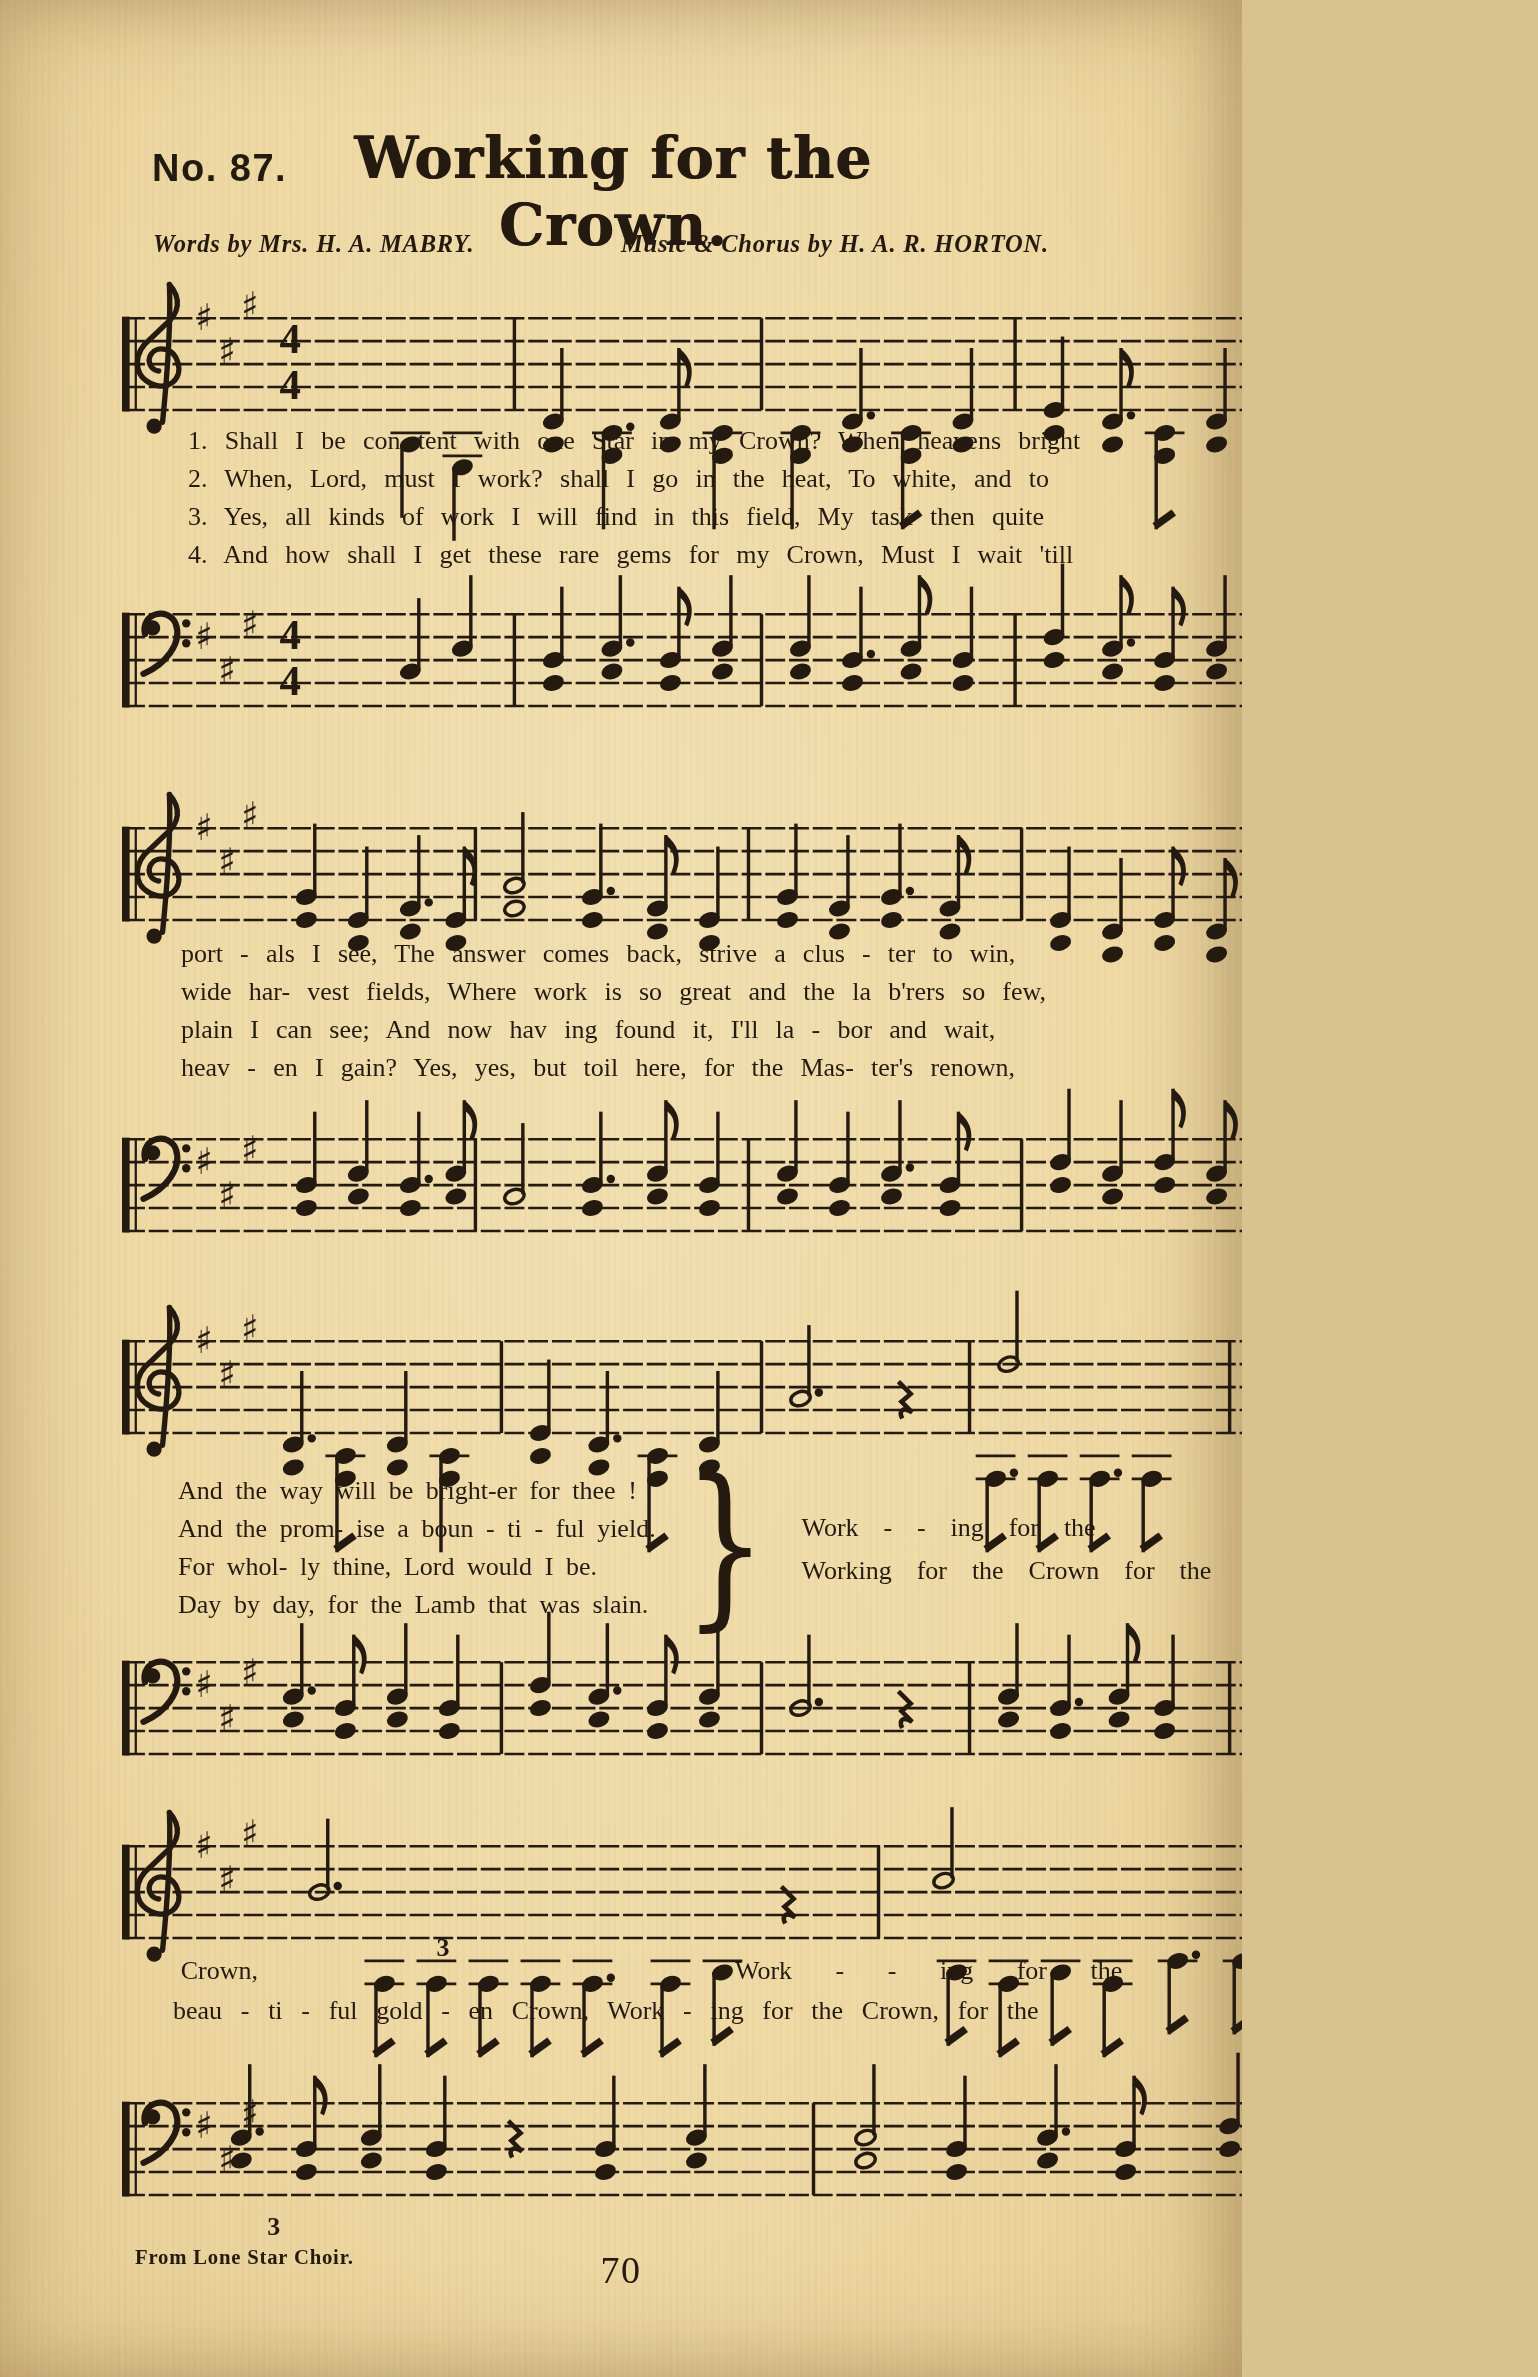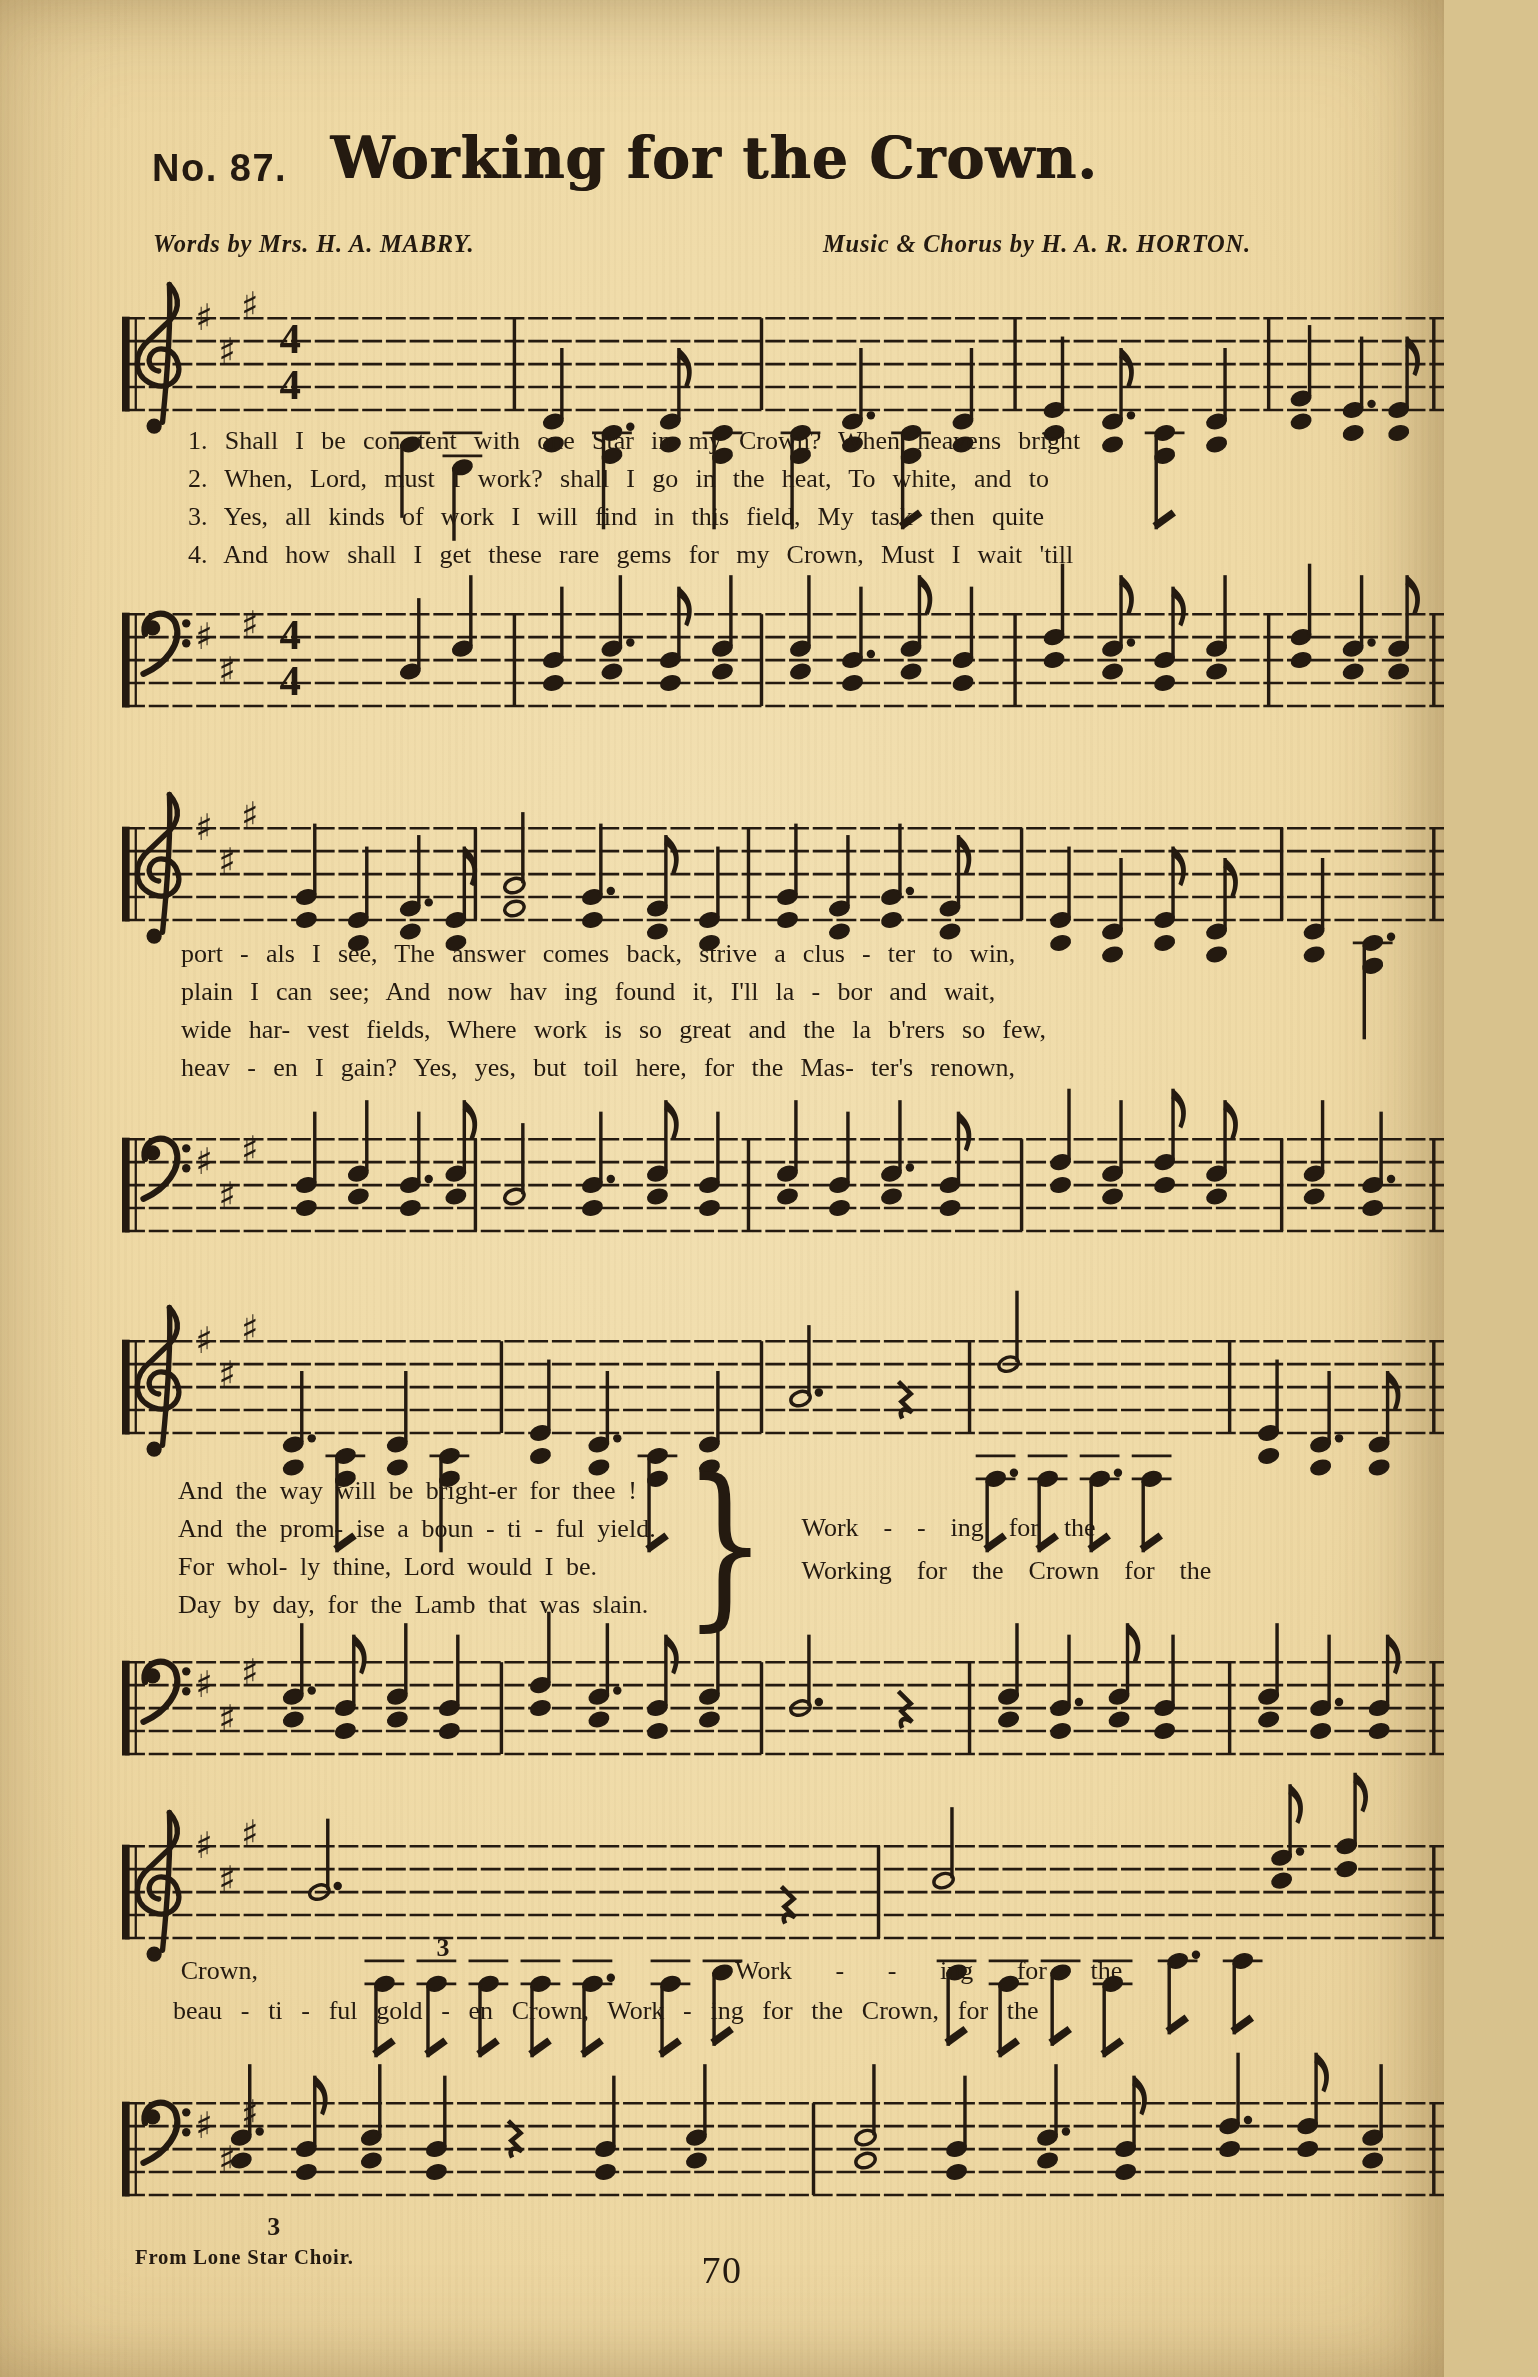--- a/index.html
+++ b/index.html
@@ -2,21 +2,21 @@
 <html style="font-size:12.2px"><head>
 <meta charset="utf-8">
 <style>
   html,body{margin:0;padding:0;}
   body{
     width:1538px;height:2377px;
     font-family:"Liberation Serif","DejaVu Serif",serif;
     background:#d8c28d;
   }
   .page{
-    position:relative;width:1444px;height:2377px;overflow:hidden;
+    position:relative;width:1242px;height:2377px;overflow:hidden;
     background:
       repeating-linear-gradient(90deg, rgba(120,90,40,0.03) 0 2.3px, rgba(0,0,0,0) 2.3px 6.9px),
       radial-gradient(ellipse at 50% 42%, #f2e0b2 0%, #efdaa6 55%, #e6cd95 100%);
     box-shadow: inset 0 0 107px rgba(110,80,35,.30), inset -23px 0 54px rgba(100,70,30,.18);
     color:#241a10;
   }
   .song-no{
     position:absolute;left:152px;top:147px;
     font-size:38px;font-weight:bold;letter-spacing:1.5px;
     font-family:"Liberation Sans","DejaVu Sans",sans-serif;
@@ -331,22 +331,22 @@
       <ellipse cx="1558.5" cy="229" rx="13" ry="9" transform="rotate(-18 1558.5 229)" fill="#241a10" stroke="#241a10" stroke-width="2"></ellipse>
       <line x1="1569.5" y1="196" x2="1569.5" y2="103" stroke="#241a10" stroke-width="4.5"></line>
       <line x1="1609" y1="214" x2="1661" y2="214" stroke="#241a10" stroke-width="3.5"></line>
       <ellipse cx="1635" cy="214" rx="13" ry="9" transform="rotate(-18 1635 214)" fill="#241a10" stroke="#241a10" stroke-width="2"></ellipse>
       <ellipse cx="1635" cy="244" rx="13" ry="9" transform="rotate(-18 1635 244)" fill="#241a10" stroke="#241a10" stroke-width="2"></ellipse>
       <circle cx="1659" cy="206" r="5.5" fill="#241a10"></circle>
       <line x1="1624" y1="217" x2="1624" y2="340" stroke="#241a10" stroke-width="4.5"></line>
     </svg>
   <div class="lyr" style="left:181px;top:935px">
     <div class="ln">port - als  I  see,  The answer comes back, strive a clus - ter  to win,</div>
+    <div class="ln">wide har- vest fields, Where work is  so great and the la b'rers so few,</div>
     <div class="ln">plain  I  can see;  And now hav ing found it, I'll la - bor and wait,</div>
-    <div class="ln">wide har- vest fields, Where work is  so great and the la b'rers so few,</div>
     <div class="ln">heav - en  I  gain?  Yes, yes, but toil here, for the Mas- ter's renown,</div>
   </div>
   <svg class="staff" style="top:1090px" viewBox="0 0 1740 270">
       <line x1="4" y1="64" x2="1738" y2="64" stroke="#241a10" stroke-width="3.4" stroke-dasharray="26 5"></line>
       <line x1="4" y1="94" x2="1738" y2="94" stroke="#241a10" stroke-width="3.4" stroke-dasharray="26 5"></line>
       <line x1="4" y1="124" x2="1738" y2="124" stroke="#241a10" stroke-width="3.4" stroke-dasharray="26 5"></line>
       <line x1="4" y1="154" x2="1738" y2="154" stroke="#241a10" stroke-width="3.4" stroke-dasharray="26 5"></line>
       <line x1="4" y1="184" x2="1738" y2="184" stroke="#241a10" stroke-width="3.4" stroke-dasharray="26 5"></line>
       <rect x="0" y="62" width="10" height="124" fill="#241a10"></rect>
       <line x1="18" y1="64" x2="18" y2="184" stroke="#241a10" stroke-width="3"></line>

